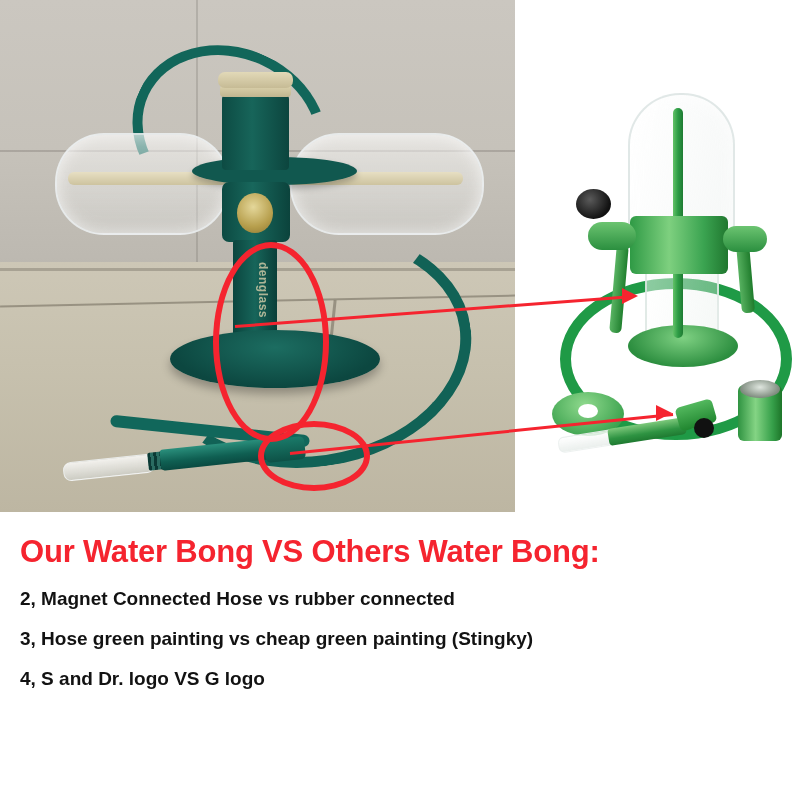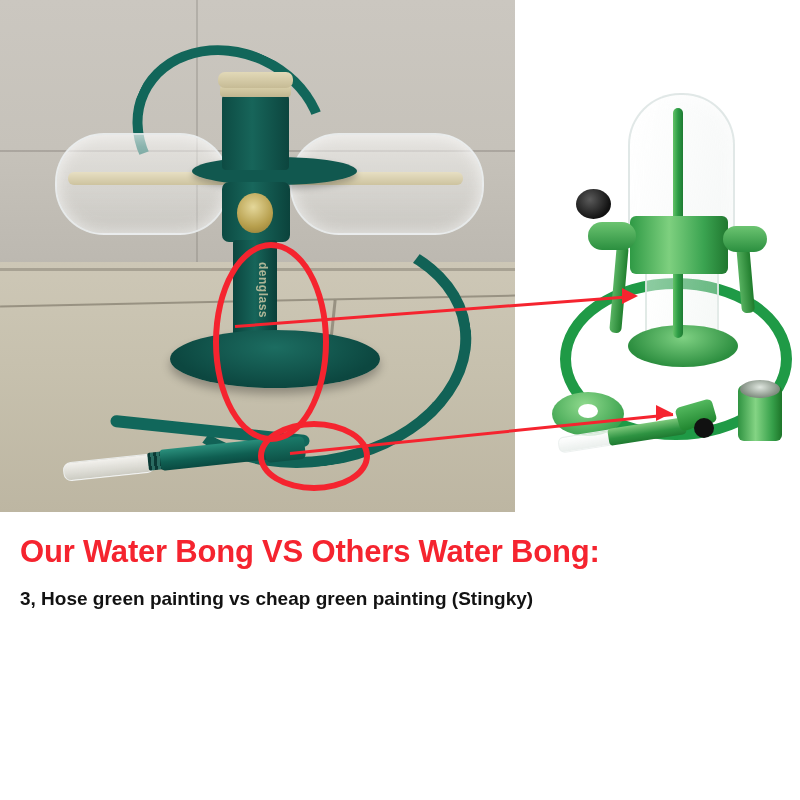--- a/index.html
+++ b/index.html
@@ -191,17 +191,19 @@
     <div class="arrowline" style="left:235px;top:325px;width:400px;transform:rotate(-4.3deg);"></div>
     <div class="arrowhead" style="left:622px;top:288px;"></div>
 
     <div class="arrowline" style="left:290px;top:452px;width:385px;transform:rotate(-5.8deg);"></div>
     <div class="arrowhead" style="left:656px;top:405px;"></div>
   </div>
 
   <div class="textblock">
     <div class="headline">Our Water Bong VS Others Water Bong:</div>
     <div class="bullets">
+      <div class="bullet">2, Magnet Connected Hose vs rubber connected</div>
       <div class="bullet">3, Hose green painting vs cheap green painting (Stingky)</div>
+      <div class="bullet">4, S and Dr. logo VS G logo</div>
     </div>
   </div>
 
 </div>
 
 </body></html>

